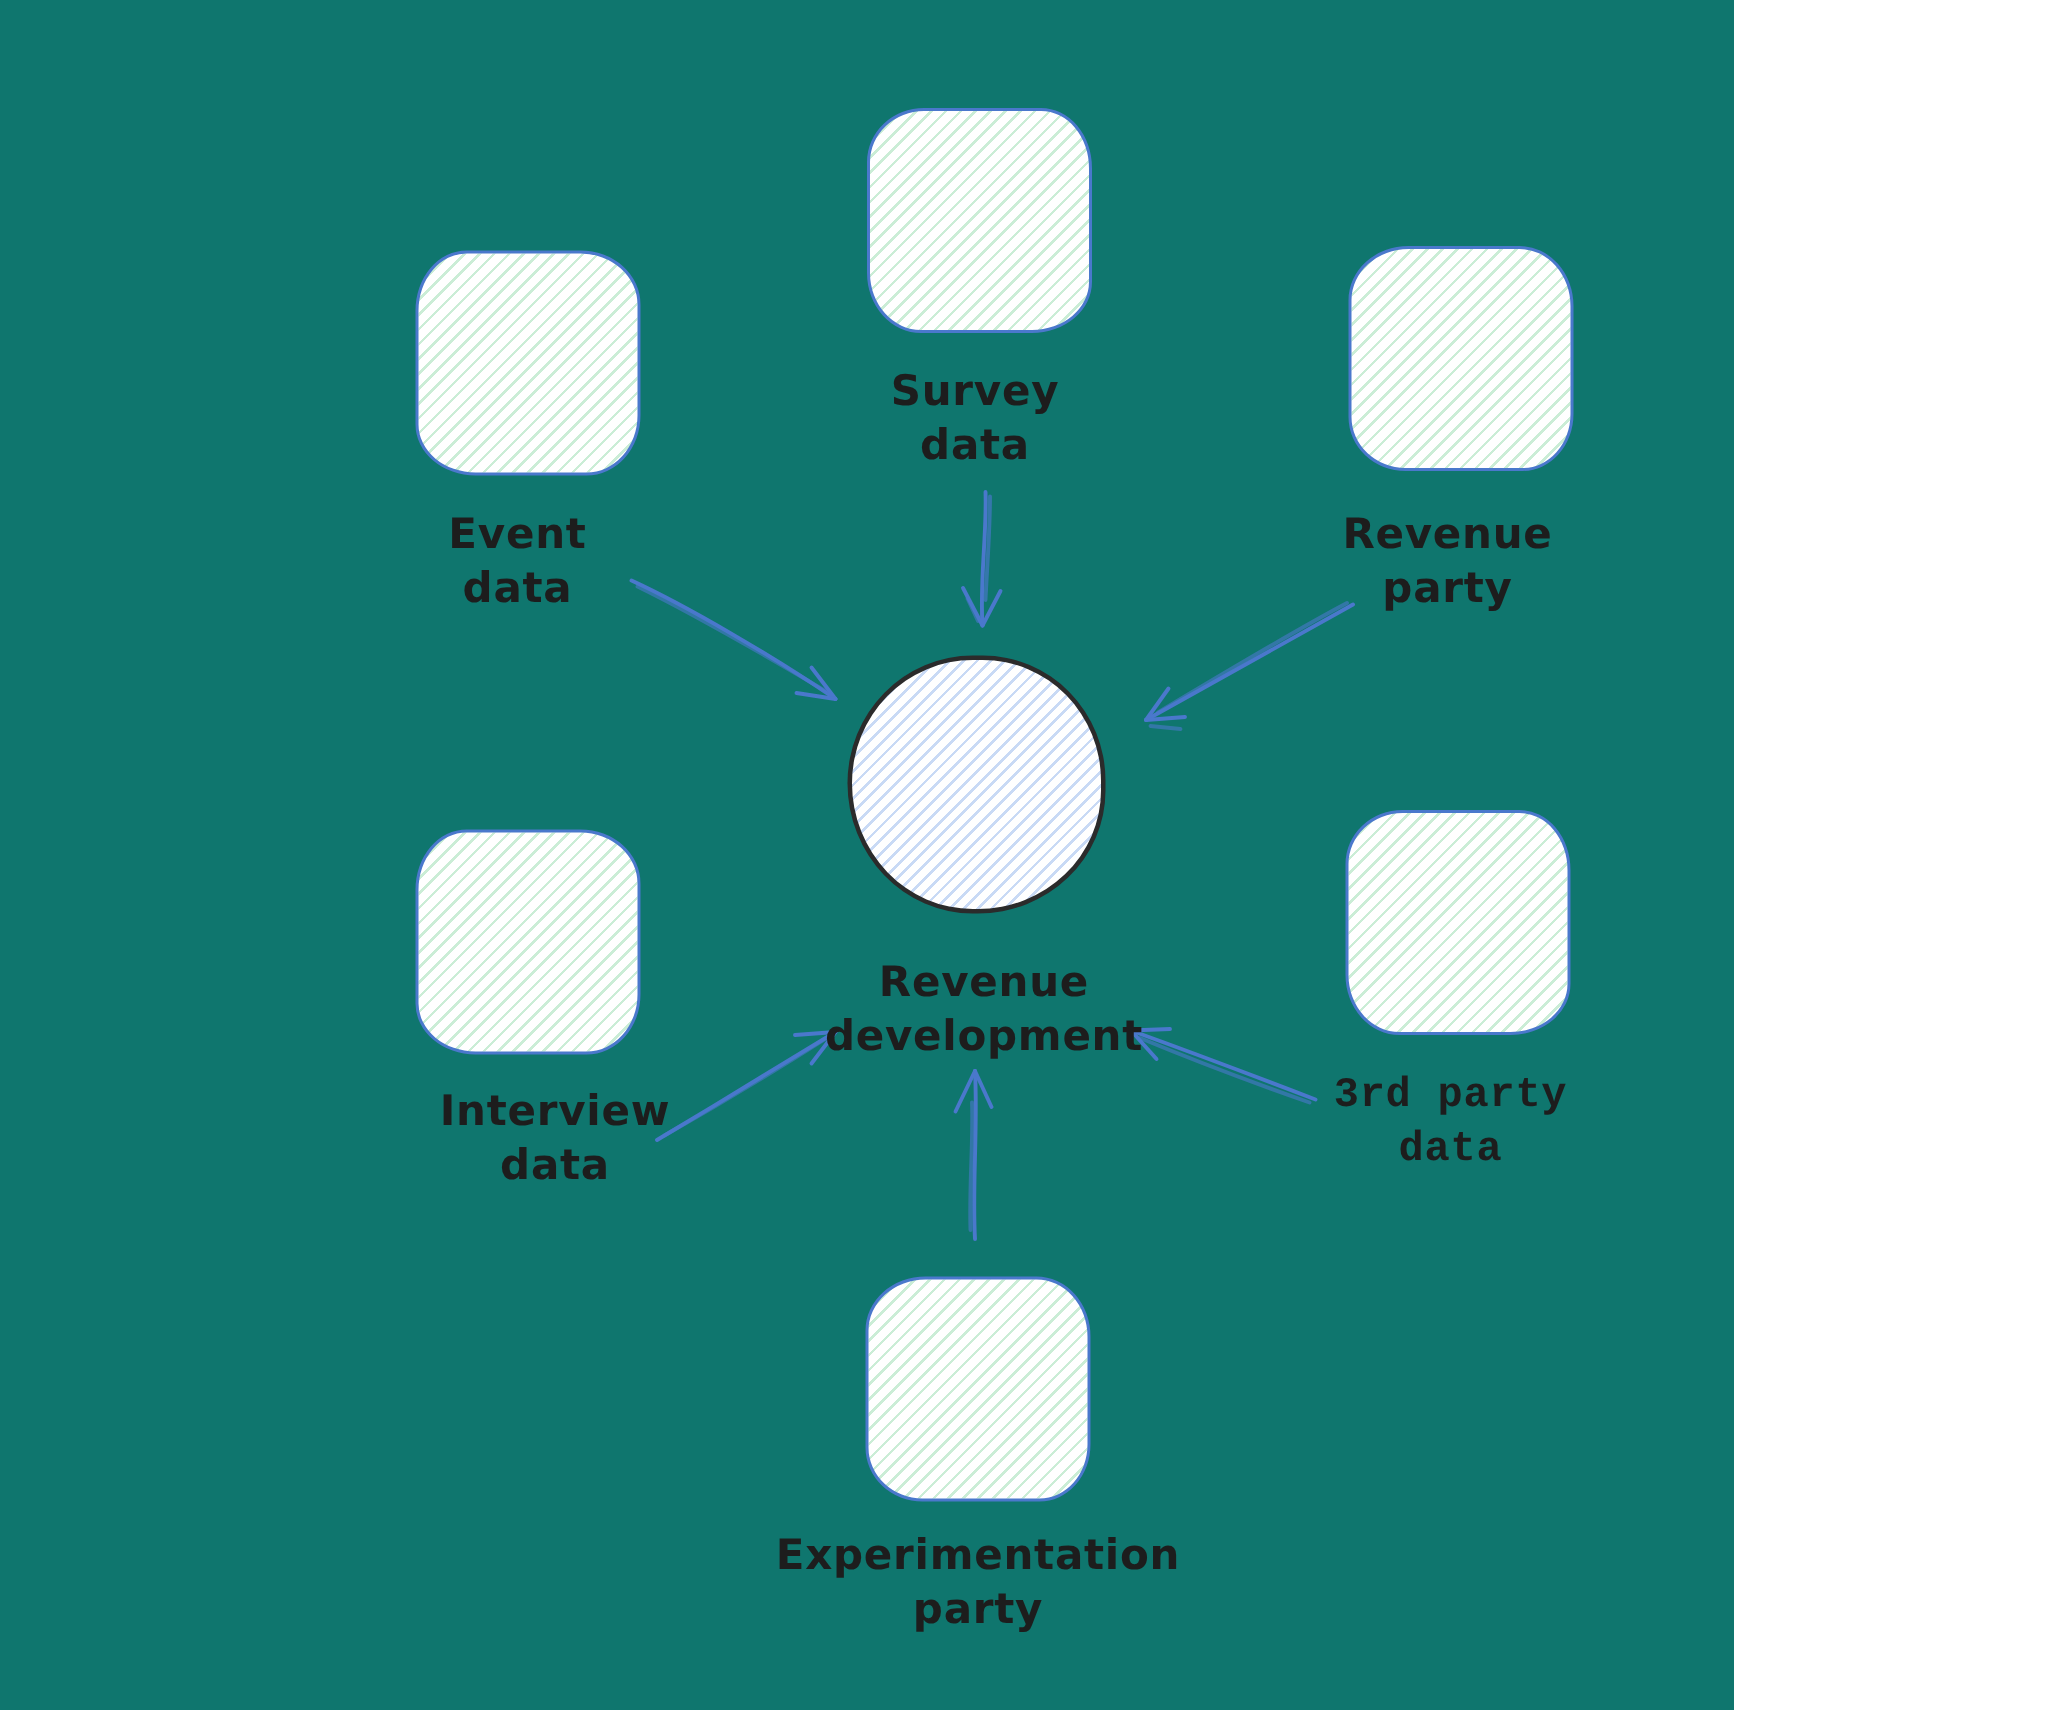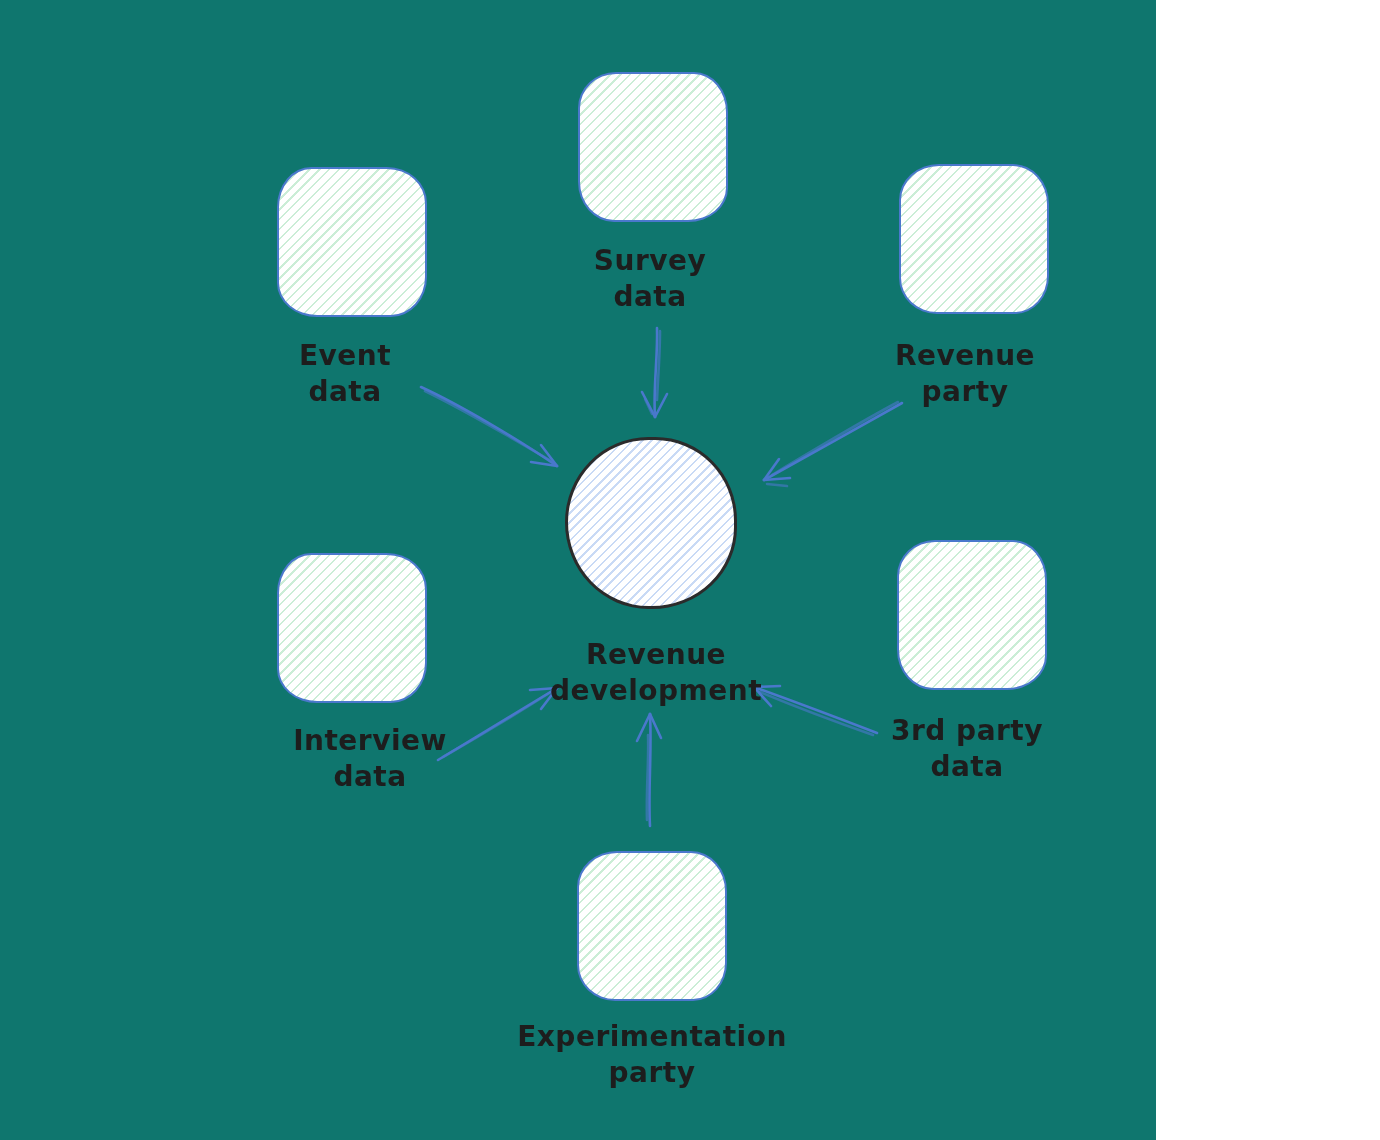--- a/index.html
+++ b/index.html
@@ -123,21 +123,21 @@
 
   <div class="node-box r3" style="left:899px; top:164px;"></div>
   <div class="label" style="left:965px; top:338px;">Revenue
 party</div>
 
   <div class="node-box r2" style="left:277px; top:553px;"></div>
   <div class="label" style="left:370px; top:723px;">Interview
 data</div>
 
   <div class="node-box r1" style="left:897px; top:540px;"></div>
-  <div class="label" style="left:967px; top:713px;">3rd party
+  <div class="label" style="left:967px; top:713px;font-family:Liberation Mono, monospace;">3rd party
 data</div>
 
   <div class="node-box r3" style="left:577px; top:851px;"></div>
   <div class="label" style="left:652px; top:1019px;">Experimentation
 party</div>
 
   <div class="center-circle" style="left:565px; top:437px;"></div>
   <div class="label" style="left:656px; top:637px;">Revenue
 development</div>
 

